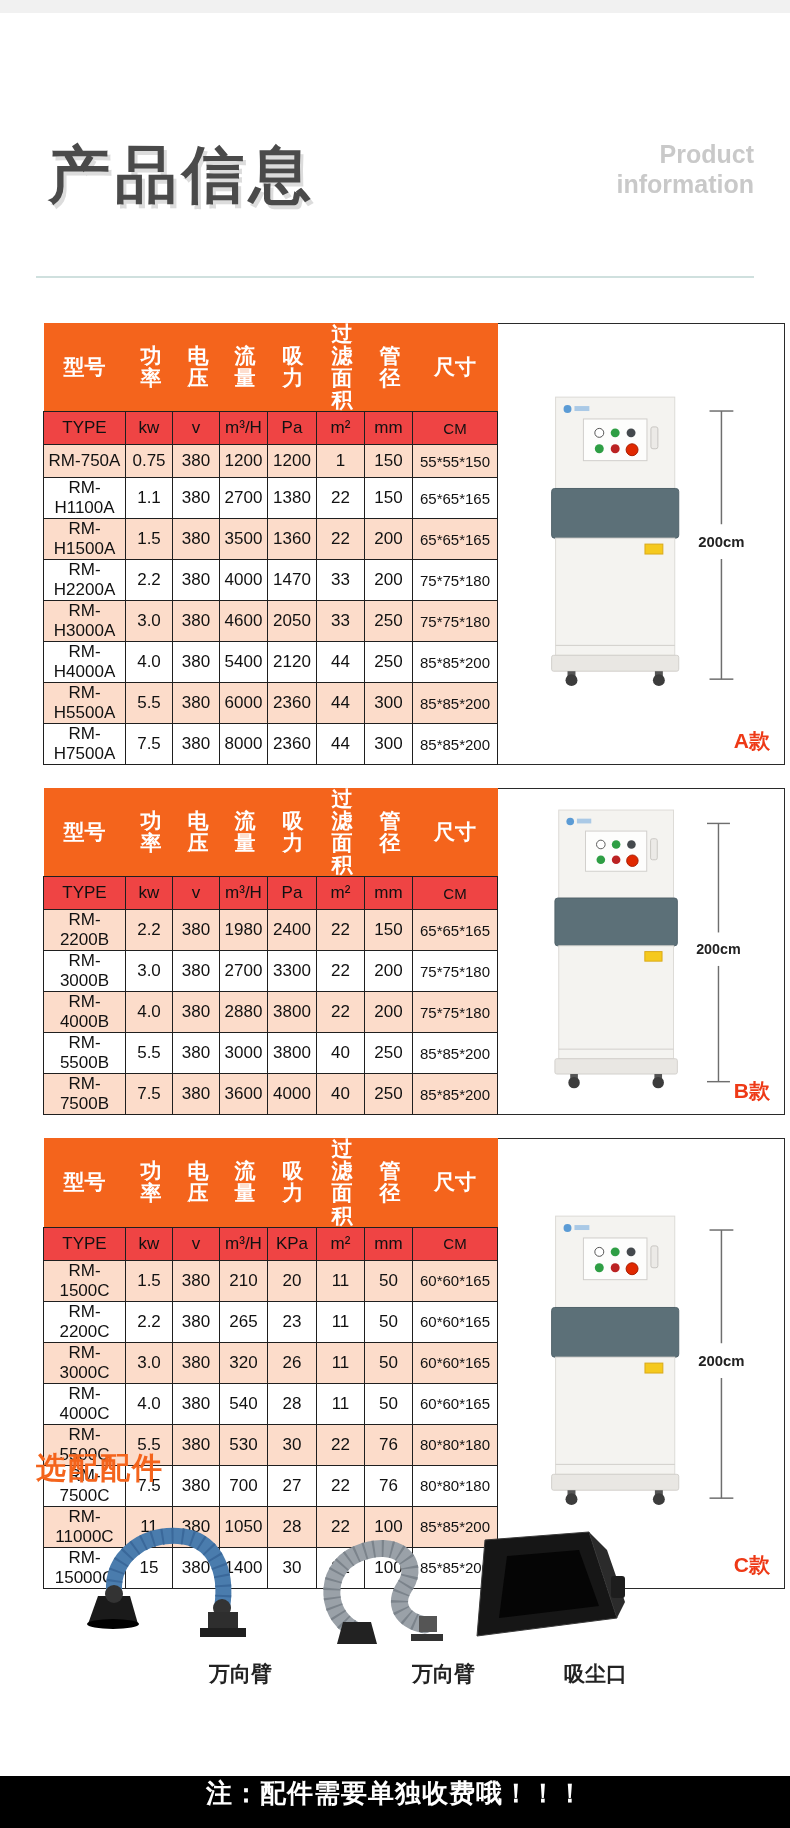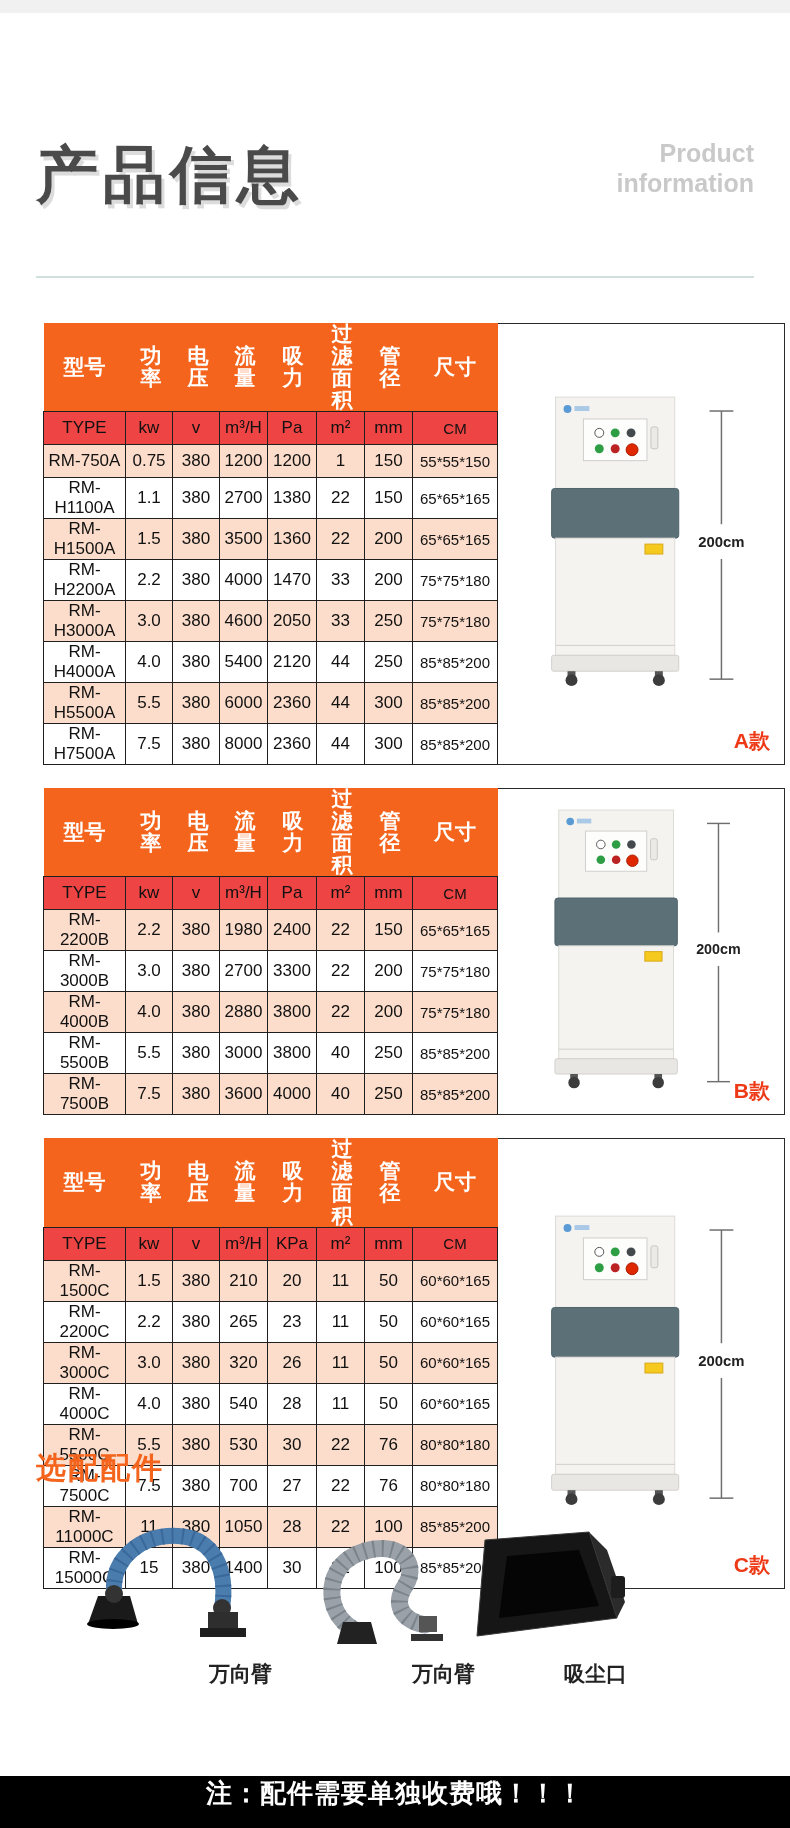--- a/index.html
+++ b/index.html
@@ -3,22 +3,22 @@
 <meta charset="utf-8">
 <style>
   * { box-sizing: border-box; }
   html,body { margin:0; padding:0; }
   body {
     width:790px; height:1828px; position:relative; overflow:hidden;
     background:#ffffff; font-family:"Liberation Sans", sans-serif;
   }
   .top-strip { position:absolute; top:0; left:0; width:100%; height:13px; background:#f1f1f1; }
 
-  .title-row { position:absolute; top:138px; left:36px; right:36px;
-    display:flex; justify-content:space-between; align-items:flex-start; }
+  .title-row { position:absolute; top:138px; left:48px; right:36px;
+    display:flex; justify-content:space-between; align-items:center; }
   .page-title { margin:0; font-size:62px; font-weight:900; color:#4a4a4a;
     letter-spacing:5px; line-height:1.2; text-shadow:3px 4px 0 #dcdcdc; }
   .page-subtitle { text-align:right; font-size:25px; font-weight:700;
     color:#c9c9c9; line-height:1.2; padding-bottom:12px; }
   .divider { position:absolute; top:276px; left:36px; right:36px; height:2px; background:#cfe0de; }
 
   #tables-container { position:absolute; top:323px; left:43px; width:742px; }
   .spec-block { display:flex; align-items:stretch; margin-bottom:23px; }
   .spec-table { width:454px; border-collapse:collapse; table-layout:fixed; }
   .spec-table thead th { background:#f4641c; color:#fff; font-weight:700; font-size:21px;

